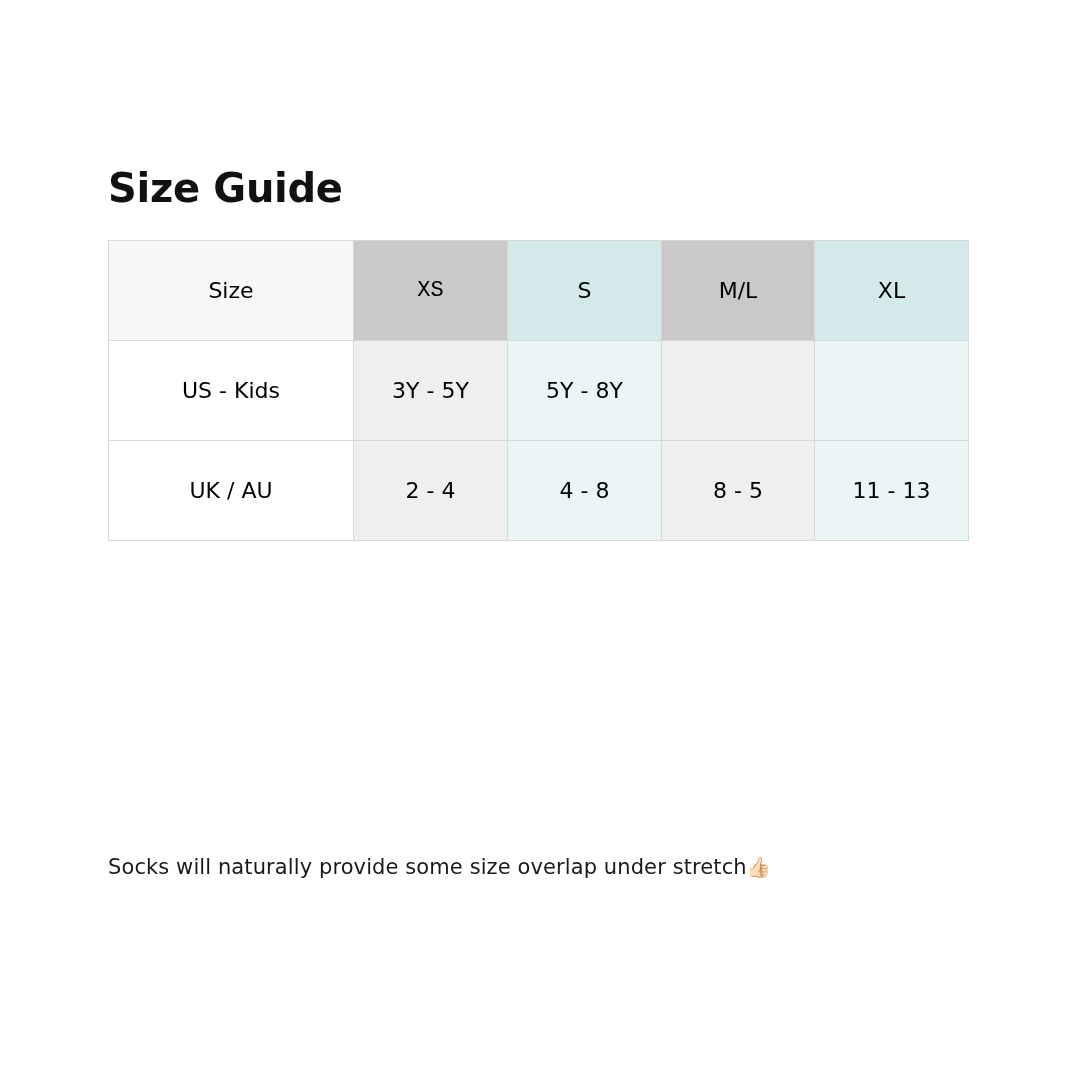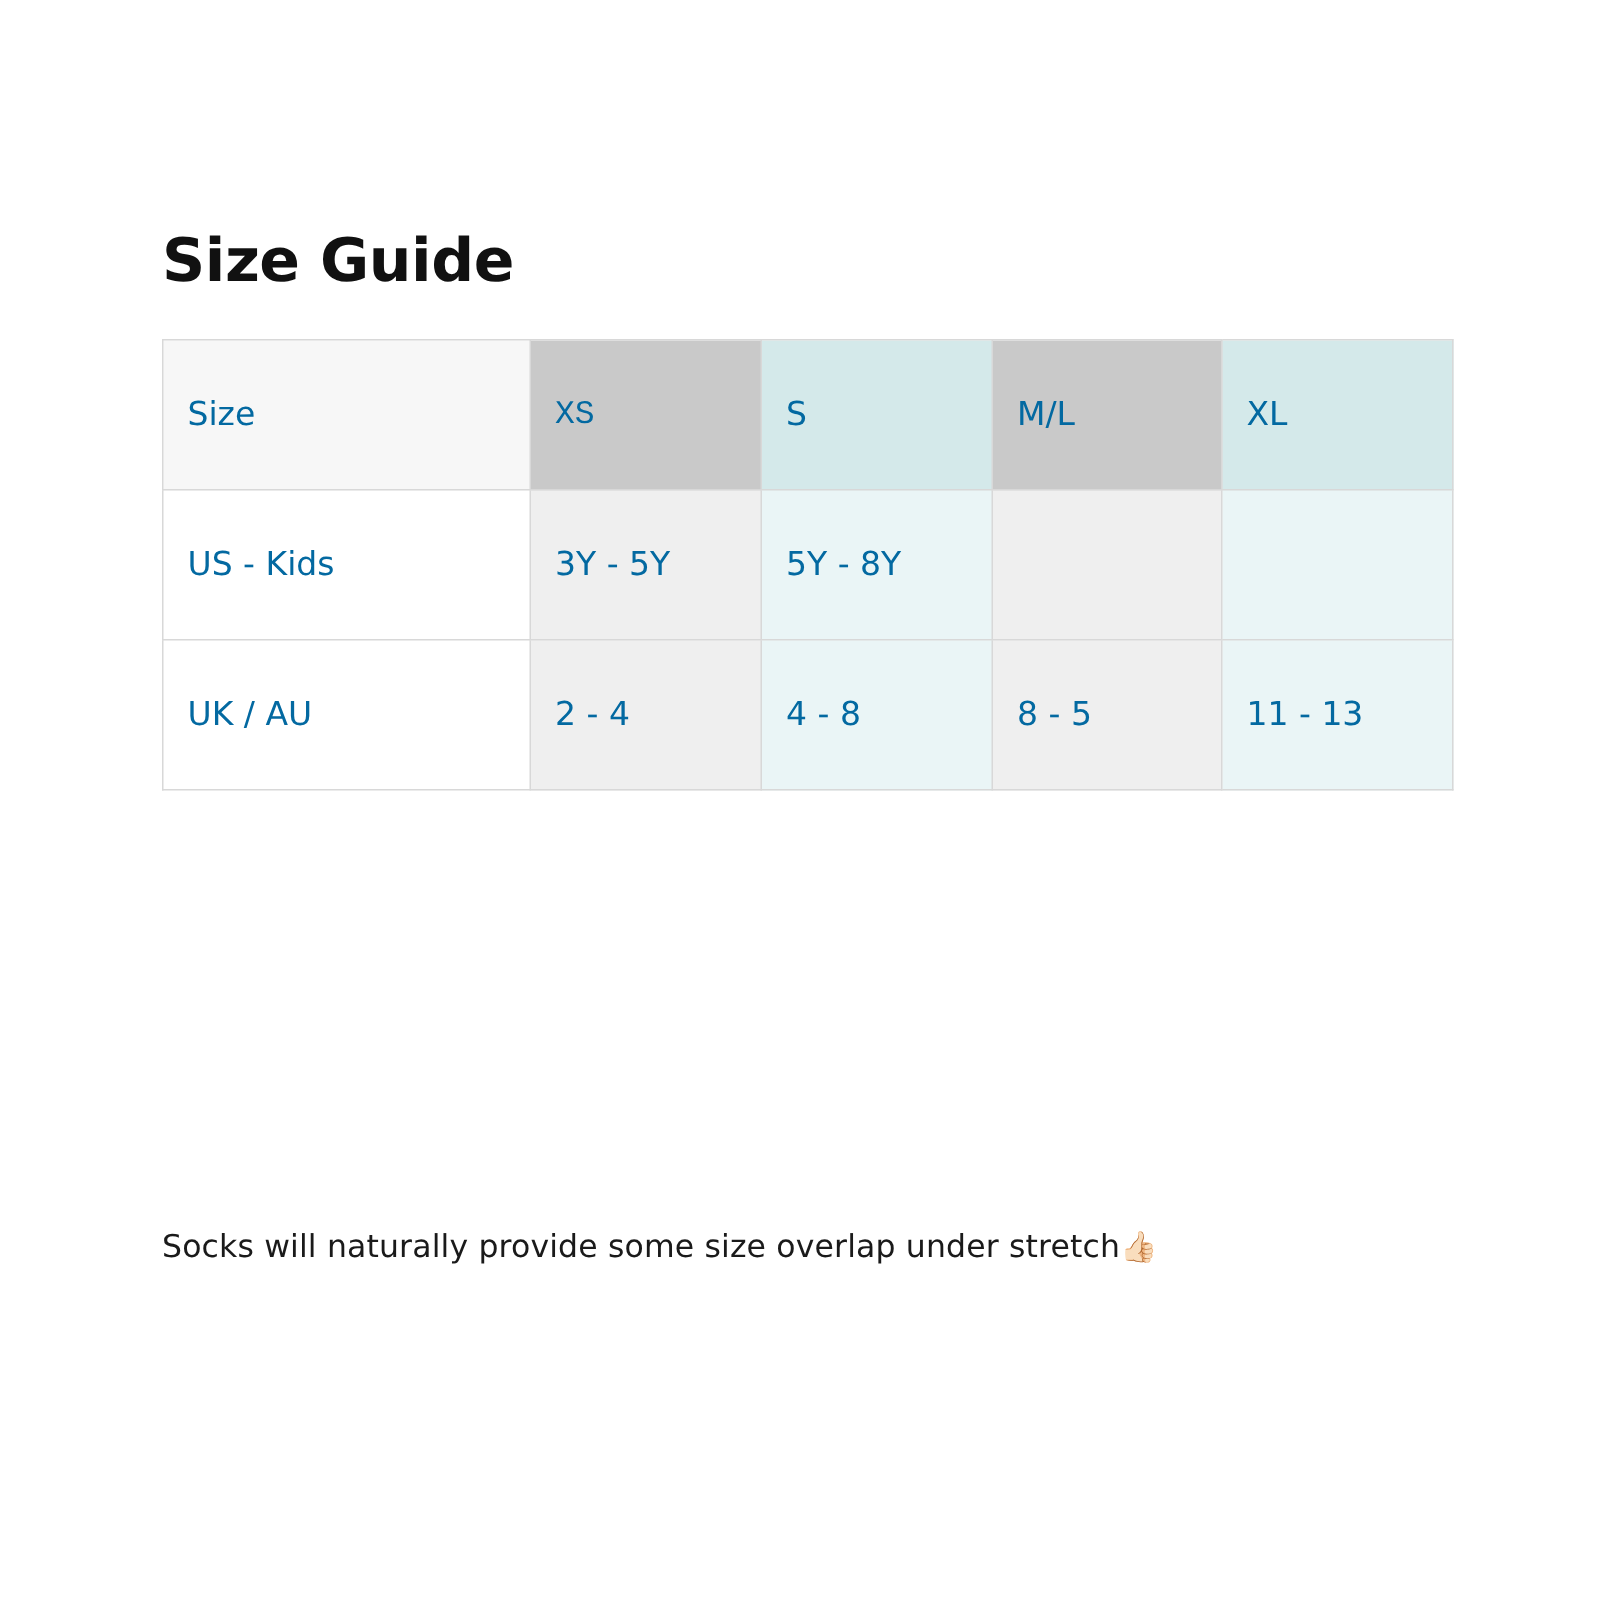--- a/index.html
+++ b/index.html
@@ -11,20 +11,21 @@
     height: 1080px;
     background: #ffffff;
     font-family: "DejaVu Sans", sans-serif;
     -webkit-font-smoothing: antialiased;
   }
   .page {
     position: relative;
     width: 1080px;
     height: 900px;
     box-sizing: border-box;
+    margin-top: 14px;
   }
   .title {
     position: absolute;
     left: 108px;
     top: 152px;
     font-size: 40px;
     font-weight: 700;
     letter-spacing: -0.3px;
     color: #111111;
     line-height: 1.1;
@@ -39,23 +40,23 @@
     border-collapse: collapse;
     width: 860px;
     table-layout: fixed;
   }
   table.size-table td,
   table.size-table th {
     border: 1px solid #d8d8d8;
     padding: 0 16px;
     height: 99px;
     vertical-align: middle;
-    text-align: left;
+    text-align: center;
     font-size: 22px;
-    color: #0369a1;
+    color: #000000;
     font-weight: 400;
   }
   
   col.c0 { width: 245px; }
   col.c1 { width: 154px; }
   col.c2 { width: 154px; }
   col.c3 { width: 153px; }
   col.c4 { width: 154px; }
 
   
@@ -77,21 +78,21 @@
     font-size: 23px;
     color: #161616;
     background: #ffffff;
   }
   td.grey  { background: #efefef; }
   td.teal  { background: #eaf5f6; }
 
   .note {
     position: absolute;
     left: 108px;
-    top: 819px;
+    top: 841px;
     font-size: 21px;
     color: #1a1a1a;
     letter-spacing: 0.1px;
   }
   .note .emoji {
     font-size: 20px;
   }
 </style>
 </head>
 <body>

